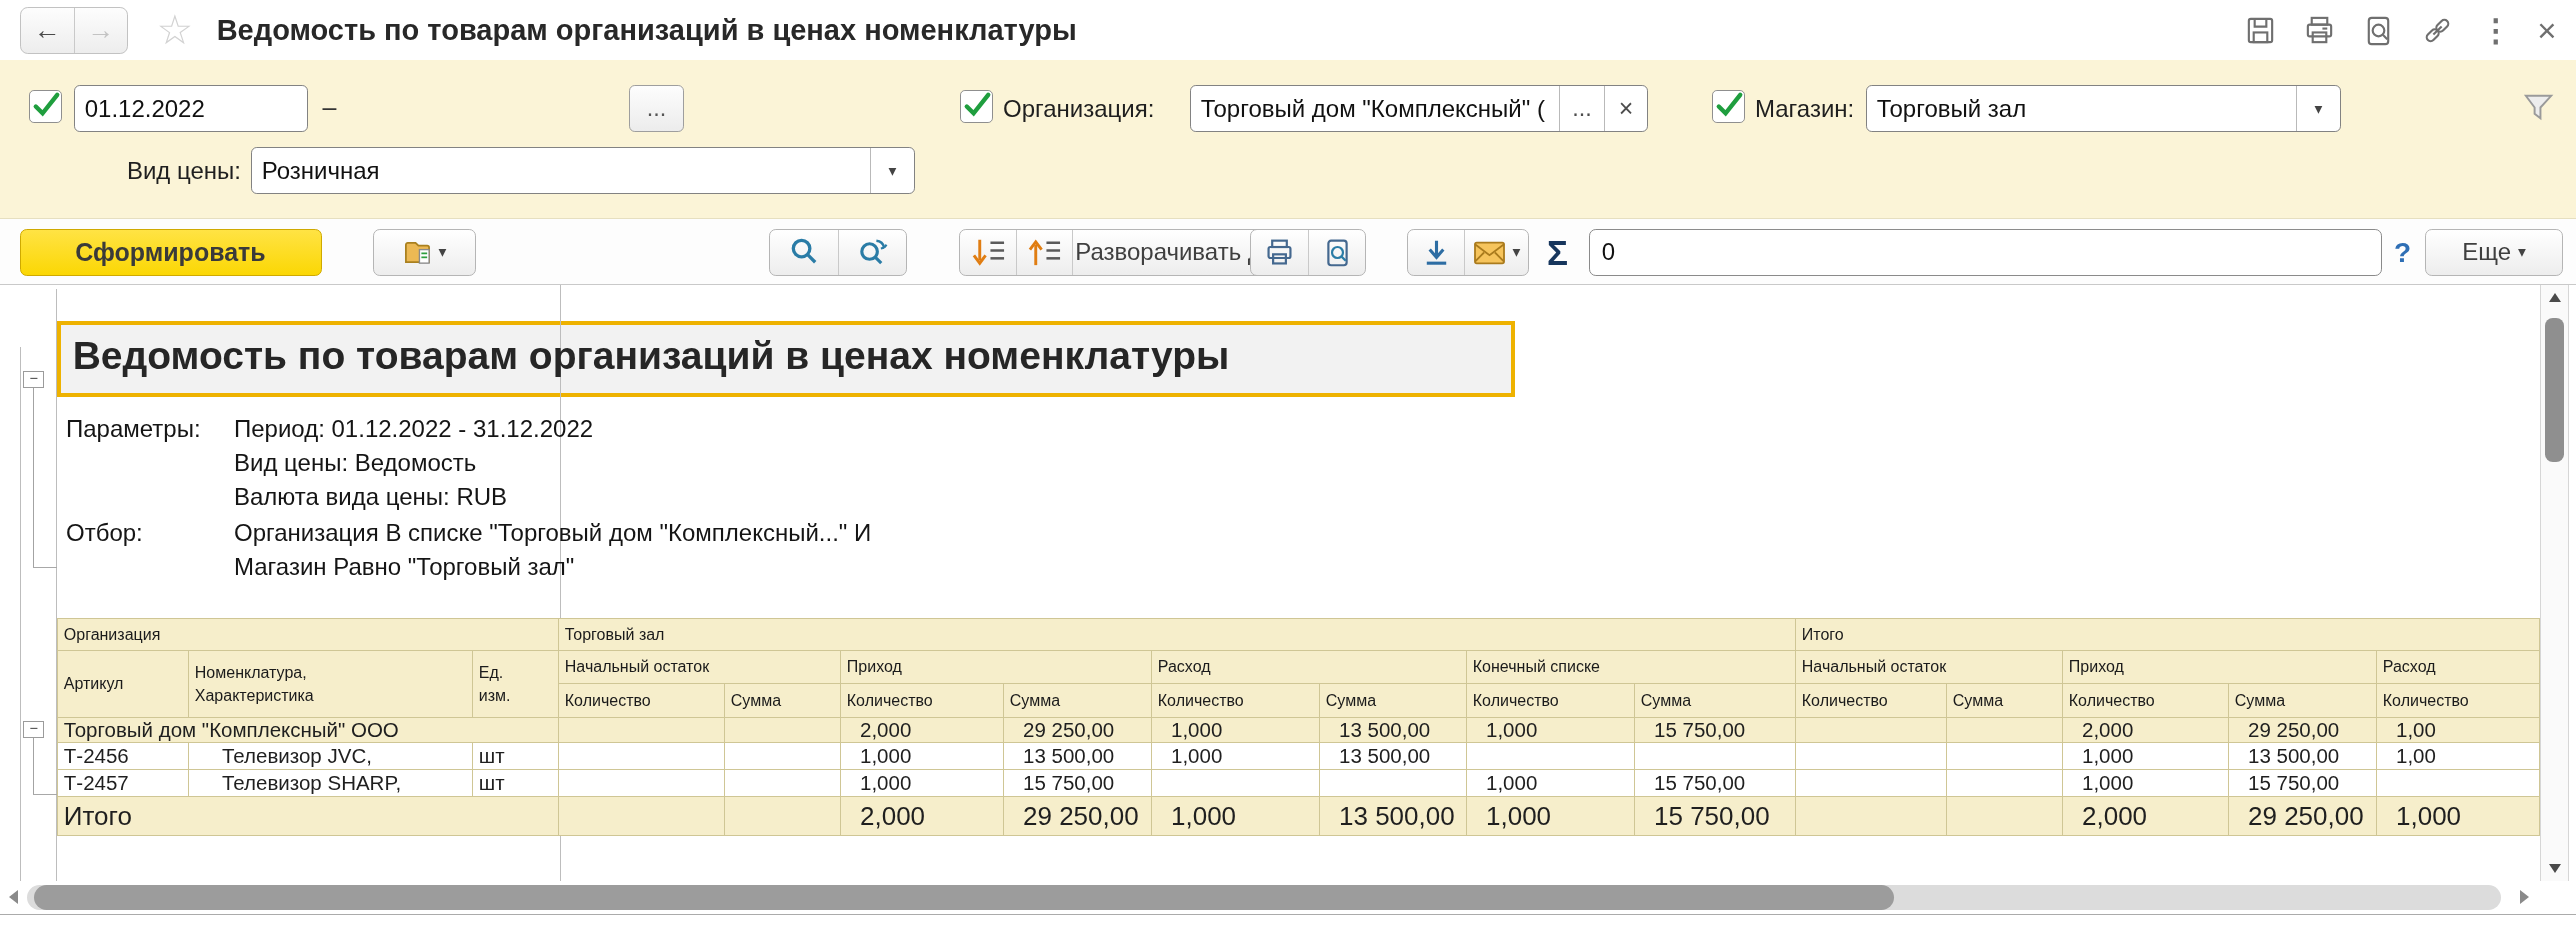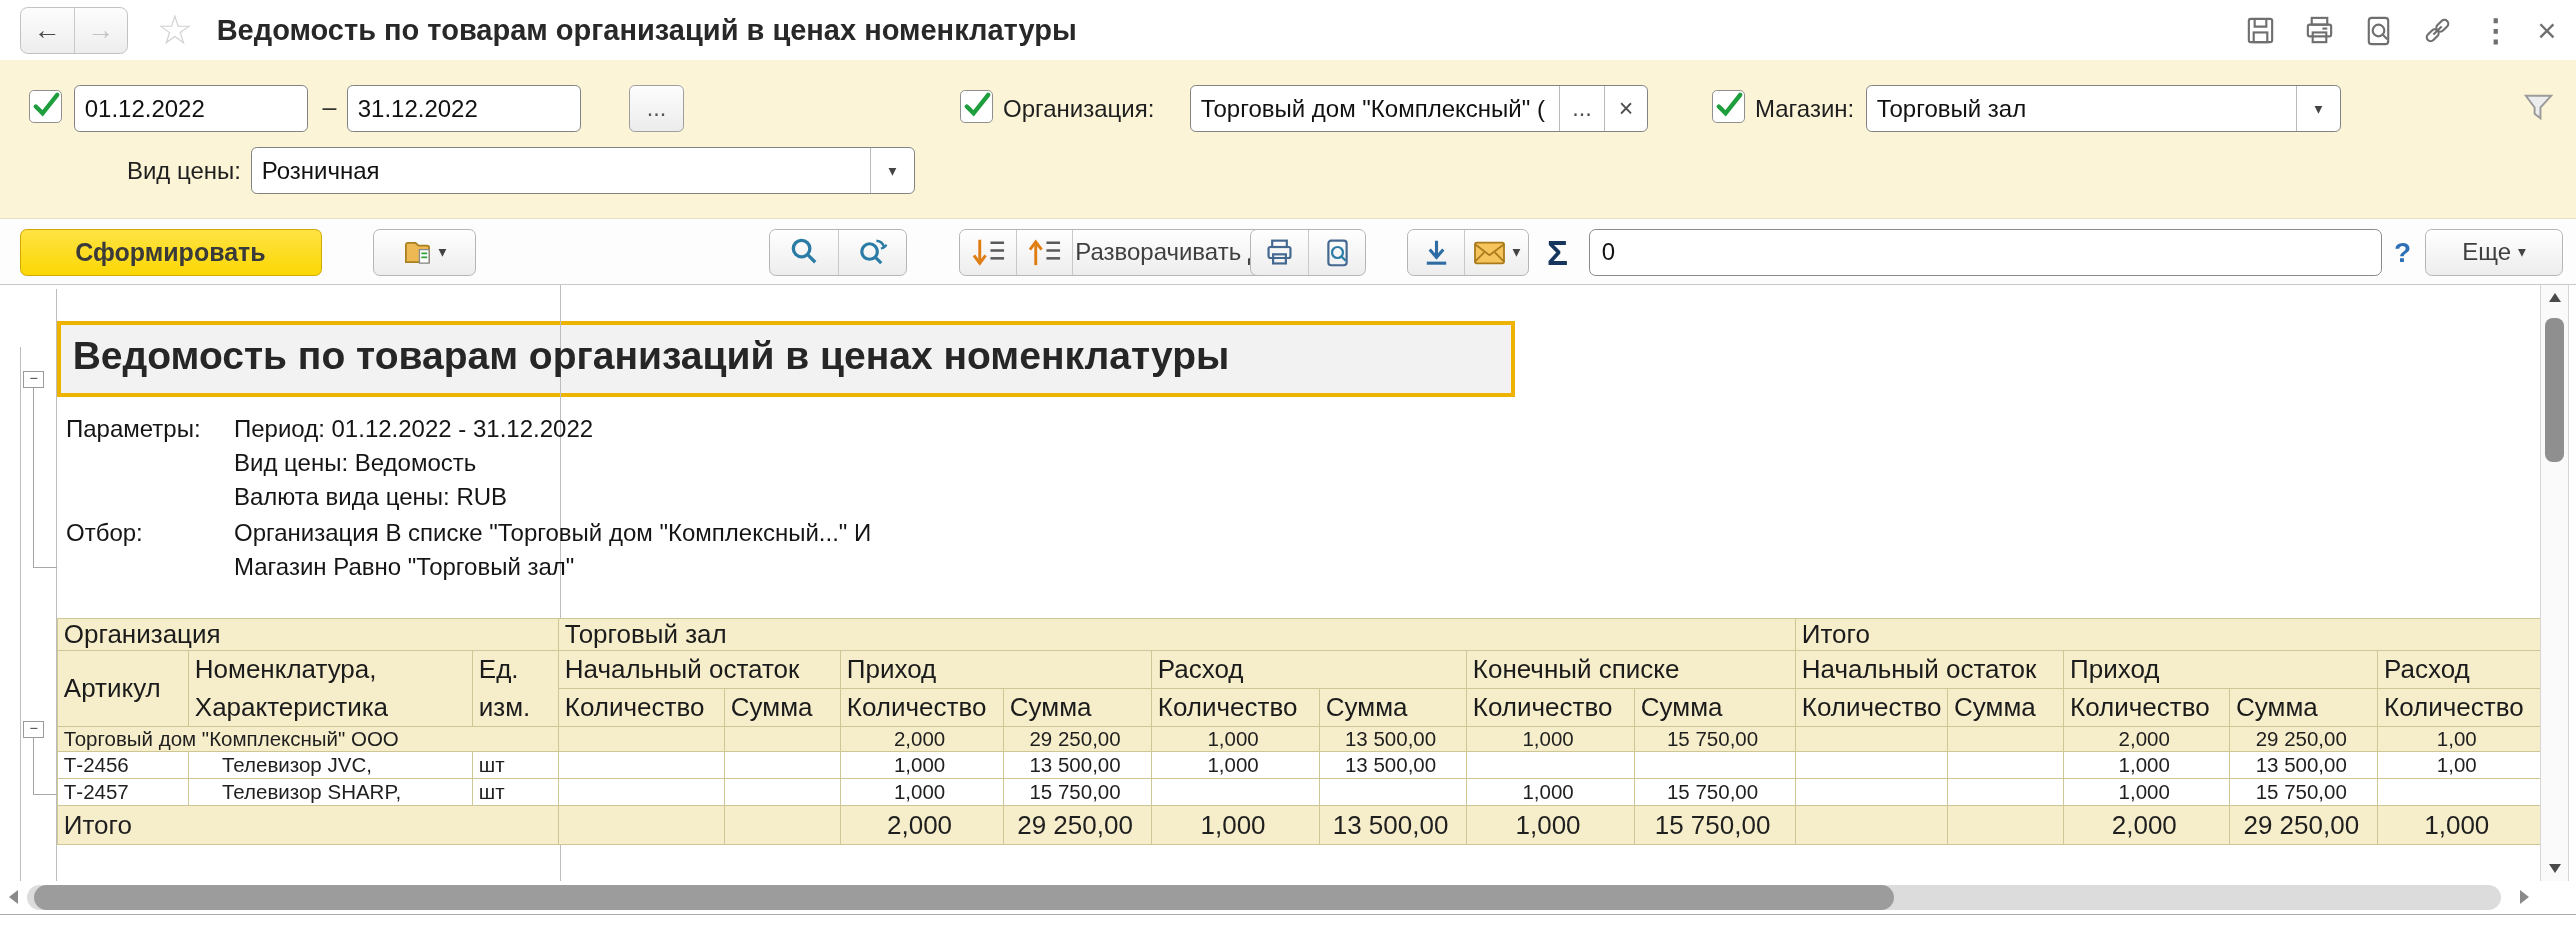--- a/index.html
+++ b/index.html
@@ -46,27 +46,27 @@
   .report { position:absolute; left:0; top:285px; width:2576px; height:630px; background:#fff; border-bottom:1px solid #ababab; }
   .vline { position:absolute; width:1px; background:#bdbdbd; z-index:1; }
   .hline { position:absolute; height:1px; background:#a8a8a8; z-index:1; }
   .minusbox { position:absolute; width:20.5px; height:16.6px; background:#fff; border:1px solid #9b9b9b; font-size:14.6px; line-height:13.6px; text-align:center; color:#4a4a4a; z-index:2; }
   .rtitlebox { position:absolute; left:57px; top:36px; width:1458px; height:76px; background:#f2f2f2; border:4.9px solid #eeb200; }
   .rtitle { position:relative; z-index:2; font-size:39px; font-weight:bold; color:#262626; padding-left:11.7px; line-height:62px; white-space:nowrap; }
   .ptext { position:absolute; font-size:24px; color:#151515; white-space:nowrap; z-index:2; }
   
   table.rep { position:absolute; left:57px; top:333px; z-index:2; border-collapse:collapse; table-layout:fixed; background:#fff; }
   table.rep th, table.rep td { border:1px solid #cfc695; white-space:nowrap; overflow:hidden; font-weight:normal; }
-  table.rep th { background:#f6eecb; text-align:left; font-size:26px; padding:0 5.8px; color:#1b1b1b; }
+  table.rep th { background:#f6eecb; text-align:left; font-size:16px; padding:0 5.8px; color:#1b1b1b; }
   .th2 { white-space:pre-line !important; line-height:1.45; }
   .hr1 th { height:32px; } .hr2 th { height:33px; } .hr3 th { height:34px; }
   .r-group td { height:25px; background:#f6eecb; font-size:20.5px; }
   .r-item td { height:27px; background:#fff; font-size:20.5px; }
   .r-total td { height:39px; background:#f6eecb; font-size:26px; }
-  td.num { text-align:center; padding-right:4.9px; }
+  td.num { text-align:left; padding-right:4.9px;padding-left:19px; }
   td.name { padding-left:5.8px; }
   td.nom { padding-left:33px; }
   
   .vscroll { position:absolute; left:2540px; top:0; width:29px; height:596px; background:#fafafa; border-left:1px solid #d6d6d6; border-right:1px solid #d6d6d6; z-index:3; }
   .vthumb { position:absolute; left:3.9px; top:33px; width:19.5px; height:144px; background:#8f8f8f; border-radius:7.8px; }
   .tri { position:absolute; width:0; height:0; }
   .tri-up { left:7.8px; top:7.8px; border-left:6.8px solid transparent; border-right:6.8px solid transparent; border-bottom:9.7px solid #4a4a4a; }
   .tri-down { left:7.8px; top:579px; border-left:6.8px solid transparent; border-right:6.8px solid transparent; border-top:9.7px solid #4a4a4a; }
   .hscroll { position:absolute; left:0; top:596px; width:2540px; height:33px; background:#fff; z-index:3; }
   .htrack { position:absolute; left:27px; top:3.9px; width:2474px; height:25px; background:#dcdcdc; border-radius:12.7px; }
@@ -132,24 +132,20 @@
     <div class="cb" style="left:29px; top:30px;">
       <svg width="37" height="37" viewBox="0 0 38 38" fill="none" stroke="#1f9e3e" stroke-width="4.5" stroke-linecap="round">
           <polyline points="8 20 15 27 30 8"></polyline>
         </svg>
     </div>
     <div class="field" style="left:74px; top:25px; width:234px;">
       <input class="txt" readonly="" value="01.12.2022" style="">
 
     </div>
     <div class="dash" style="left:316px; top:25px; width:27px;">–</div>
-    <div class="field" style="left:347px; top:25px; width:234px;">
-      <input class="txt" readonly="" value="31.12.2022" style="">
-
-    </div>
     <div class="sqbtn" style="left:629px; top:25px; width:55px;">...</div>
 
     <div class="cb" style="left:960px; top:30px;">
       <svg width="37" height="37" viewBox="0 0 38 38" fill="none" stroke="#1f9e3e" stroke-width="4.5" stroke-linecap="round">
           <polyline points="8 20 15 27 30 8"></polyline>
         </svg>
     </div>
     <div class="flabel" style="left:1003px; top:25px;">Организация:</div>
     <div class="field" style="left:1190px; top:25px; width:458px;">
       <input class="txt" readonly="" value="Торговый дом &quot;Комплексный&quot; (" style="">

